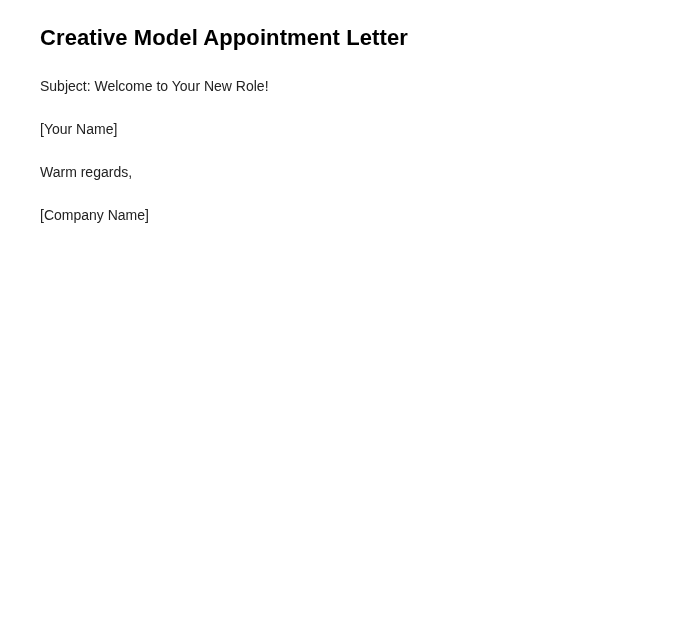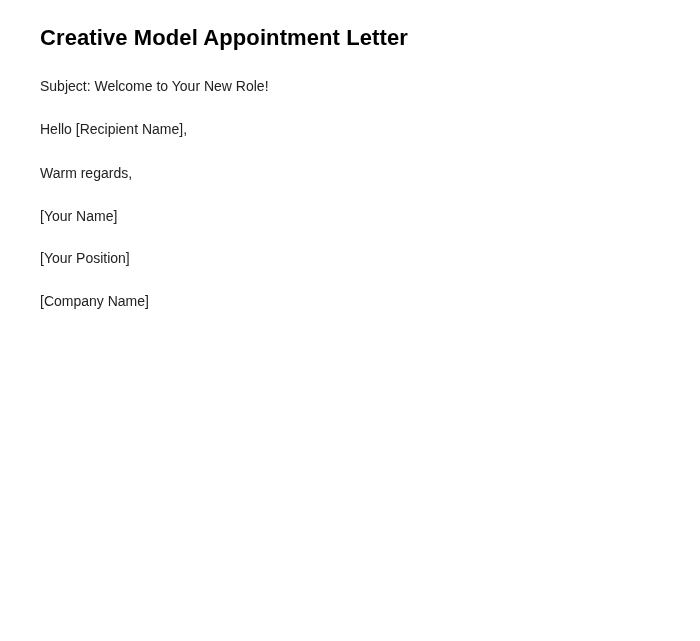--- a/index.html
+++ b/index.html
@@ -40,18 +40,16 @@
   .doc-para.tight {
     margin-bottom: 20px;
   }
 </style>
 </head>
 <body>
 
 <div class="document">
   <h1 class="doc-title">Creative Model Appointment Letter</h1>
   <p class="doc-para">Subject: Welcome to Your New Role!</p>
-  <p class="doc-para">Hello [Recipient Name],</p>
+  <p class="doc-para tight">[Your Name]</p>
   <p class="doc-para tight">Warm regards,</p>
-  <p class="doc-para tight">[Your Name]</p>
-  <p class="doc-para tight">[Your Position]</p>
   <p class="doc-para tight">[Company Name]</p>
 </div>
 
 </body></html>

